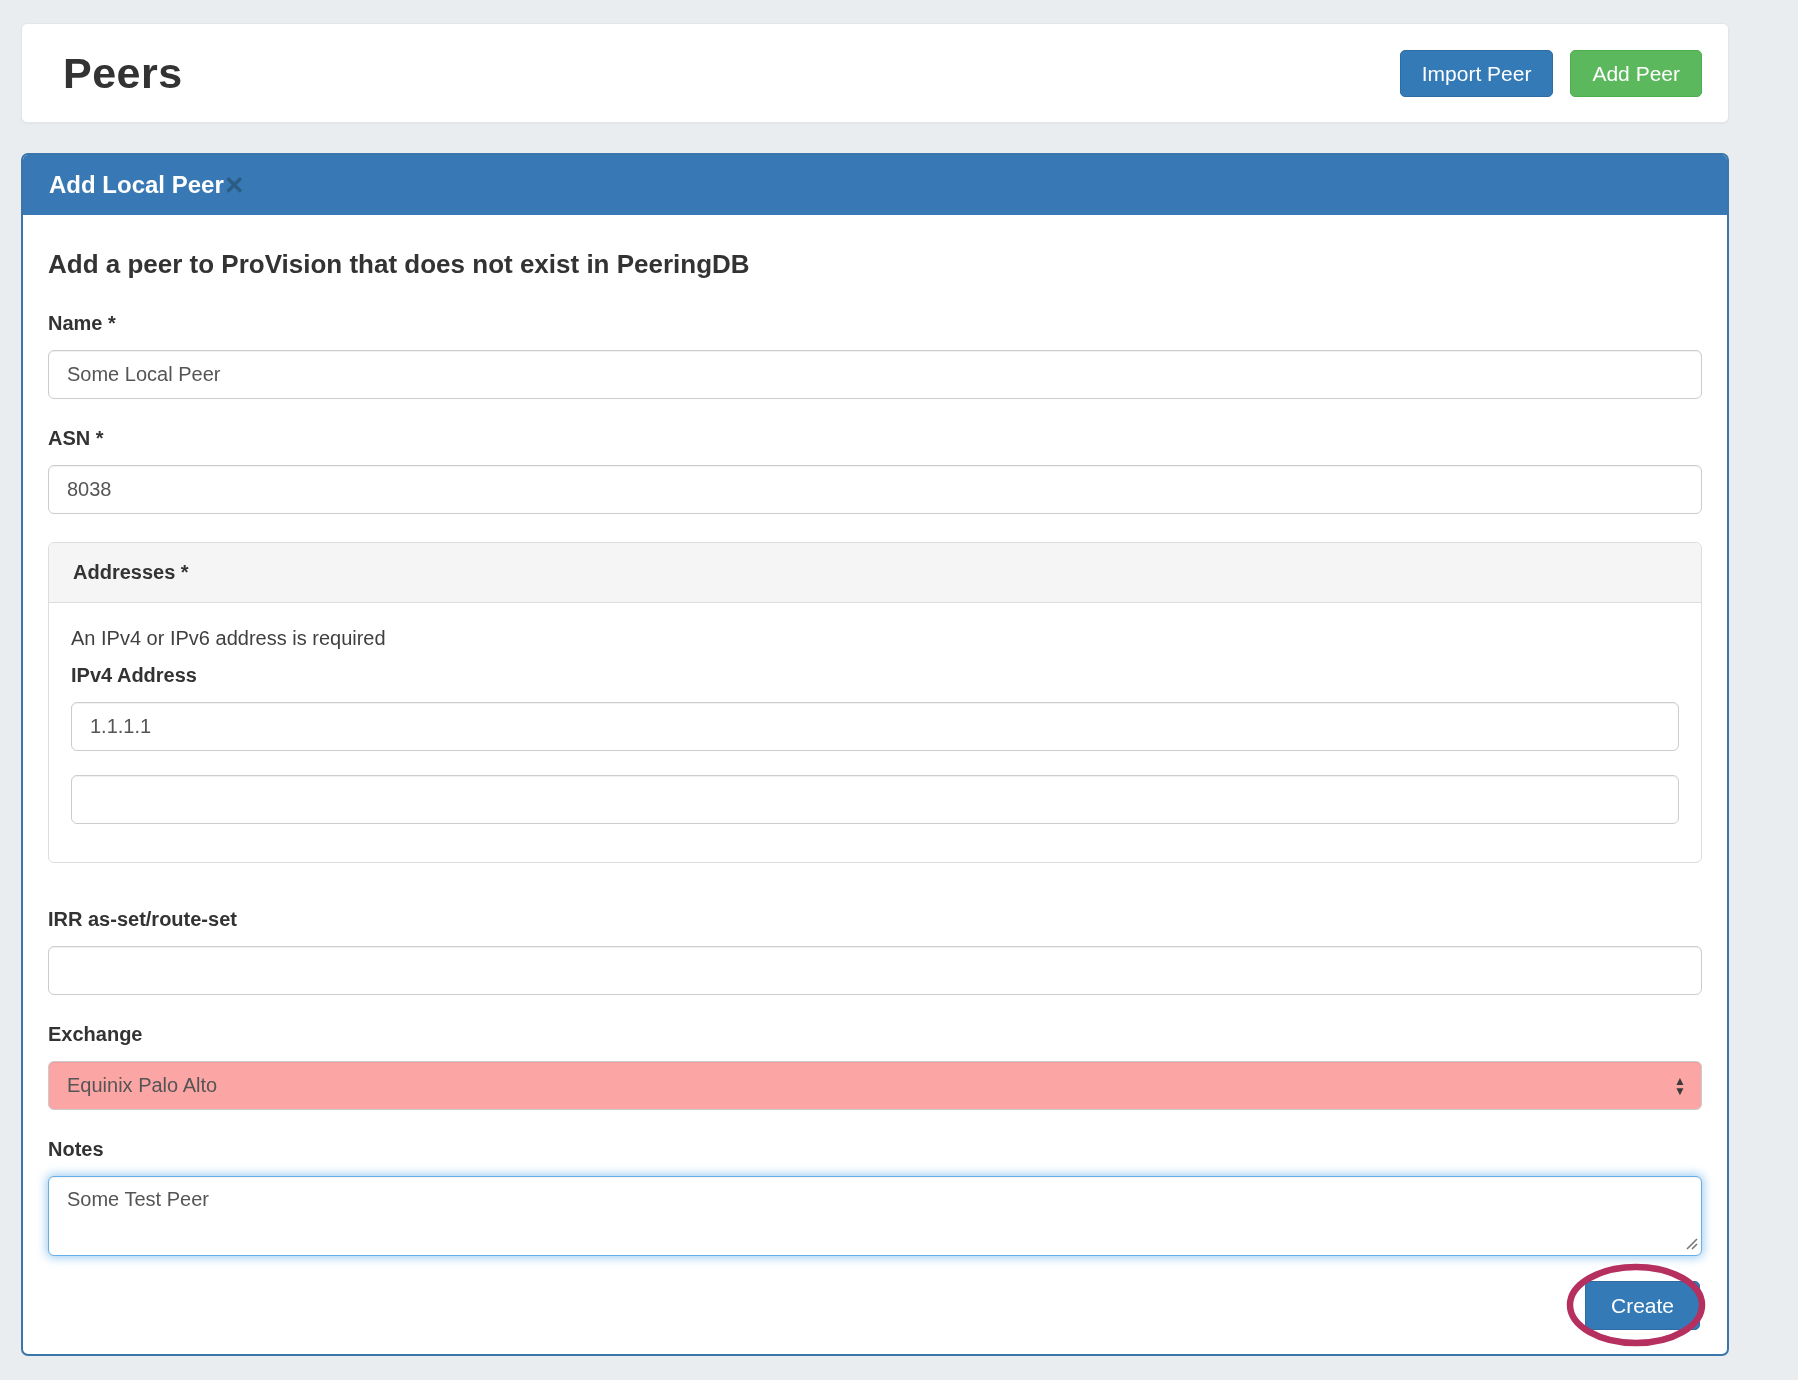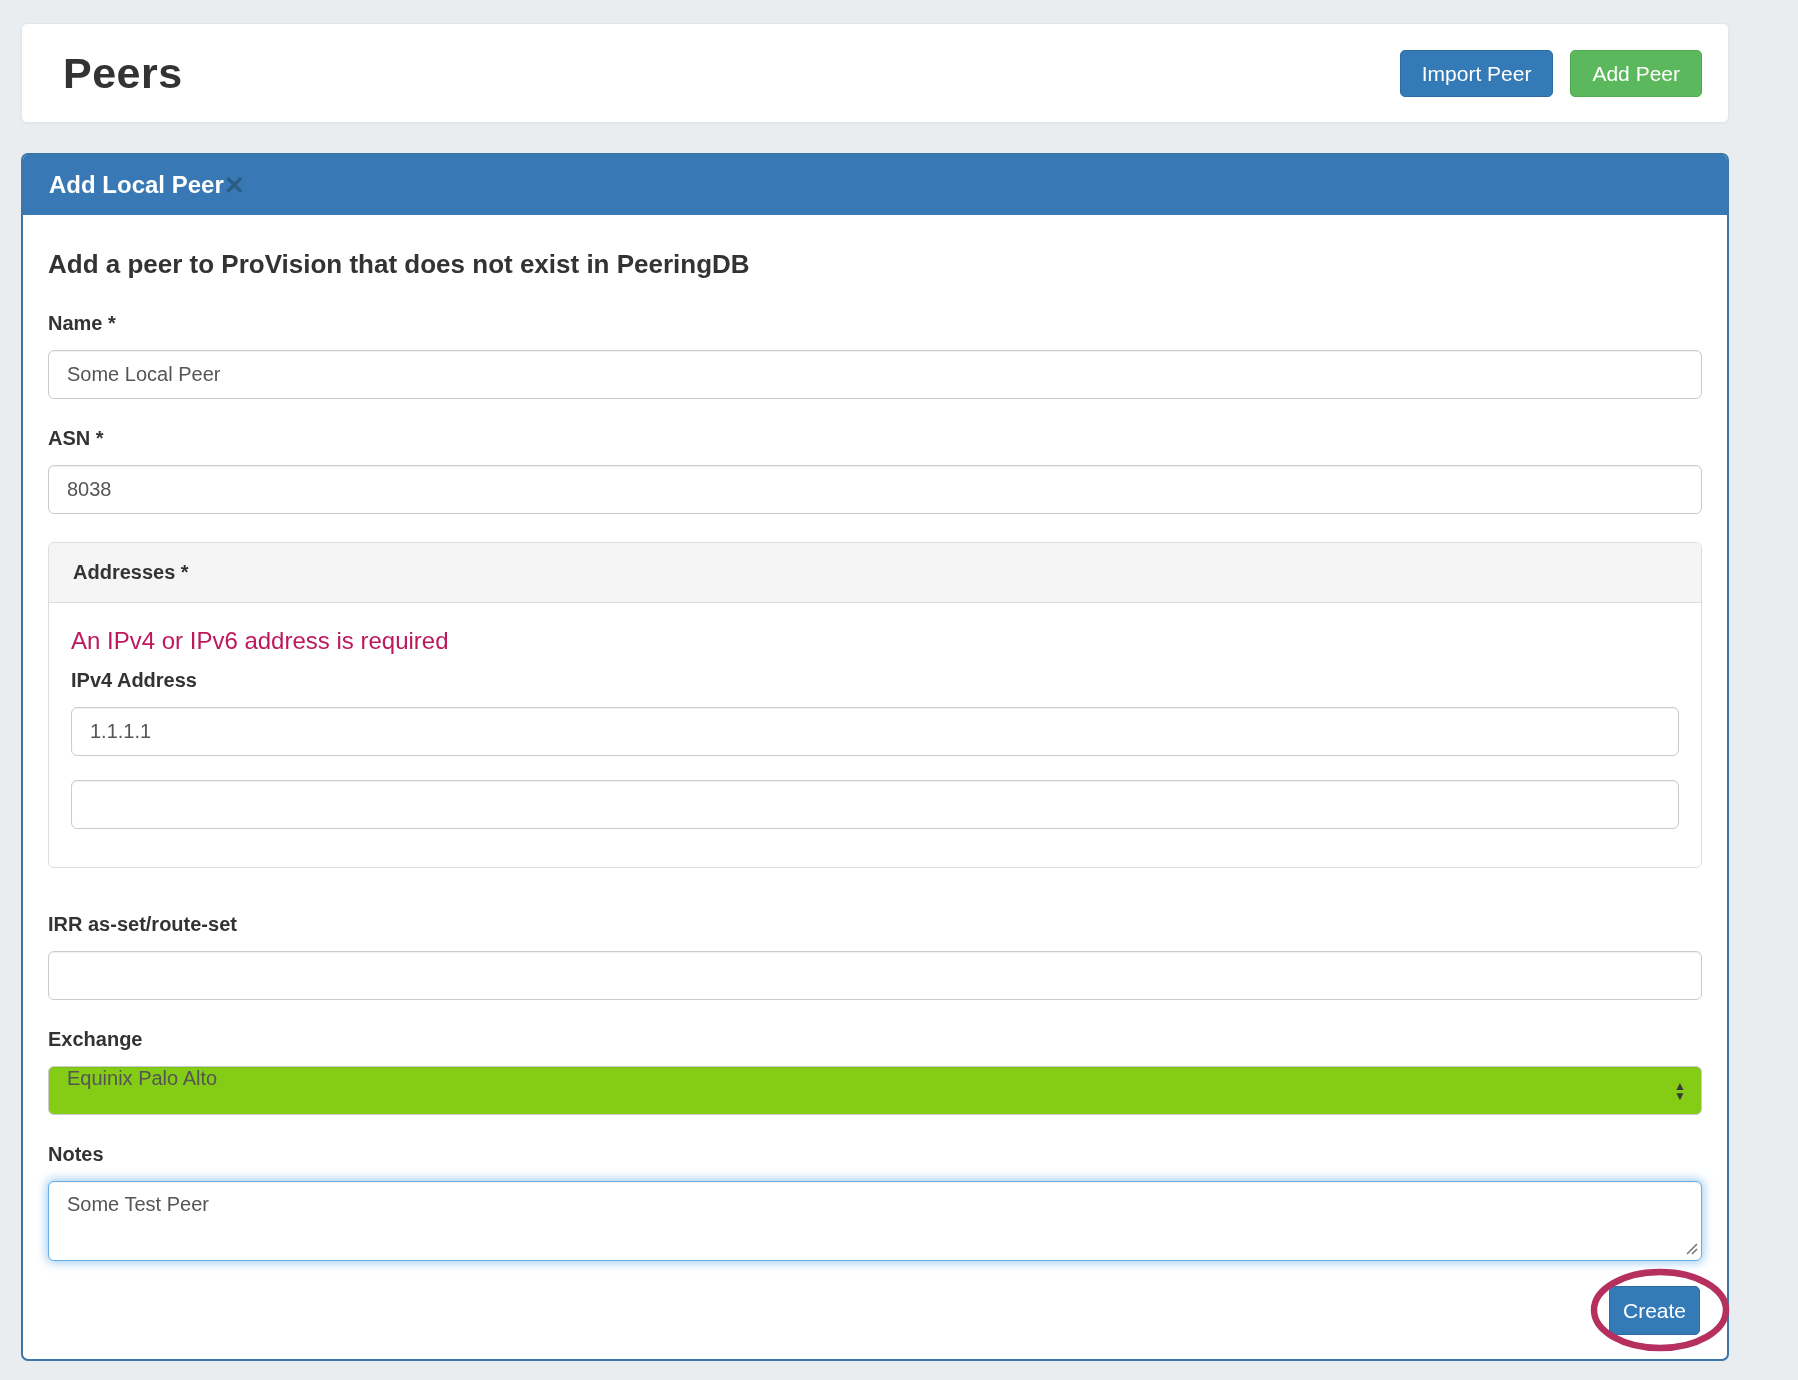--- a/index.html
+++ b/index.html
@@ -121,38 +121,38 @@
     background: #f5f5f5;
     border-bottom: 1px solid #ddd;
     border-radius: 6px 6px 0 0;
     padding: 18px 24px;
     font-size: 20px;
     font-weight: bold;
     color: #333;
   }
   .sub-panel-body { padding: 24px 22px 38px 22px; }
   .hint-text {
-    font-size: 24px;
-    color: #be185d;
+    font-size: 20px;
+    color: #404040;
     margin: 0 0 14px 0;
   }
   .sub-panel-body .form-group { margin-bottom: 24px; }
   .sub-panel-body .form-group:last-child { margin-bottom: 0; }
 
   
   .select {
     position: relative;
     display: flex;
-    align-items: flex-start;
+    align-items: center;
     width: 100%;
     height: 49px;
     padding: 0 18px;
     font-size: 20px;
     color: #555;
-    background: #84cc16;
+    background: #fca5a5;
     border: 1px solid #ccc;
     border-radius: 6px;
     box-shadow: inset 0 1px 1px rgba(0,0,0,0.06);
     cursor: default;
   }
   .select-arrows {
     position: absolute;
     right: 15px;
     top: 50%;
     transform: translateY(-50%);
@@ -188,21 +188,21 @@
   }
 
   
   .form-actions {
     display: flex;
     justify-content: flex-end;
     margin-top: 25px;
     padding-right: 2px;
   }
   .annotated { position: relative; display: inline-block; }
-  .btn-create { padding: 13px 13px; font-size: 21px; border-radius: 5px; }
+  .btn-create { padding: 13px 25px; font-size: 21px; border-radius: 5px; }
   .annotation-ellipse {
     position: absolute;
     left: -19px;
     top: -18px;
     pointer-events: none;
   }
 </style>
 </head>
 <body>
 

